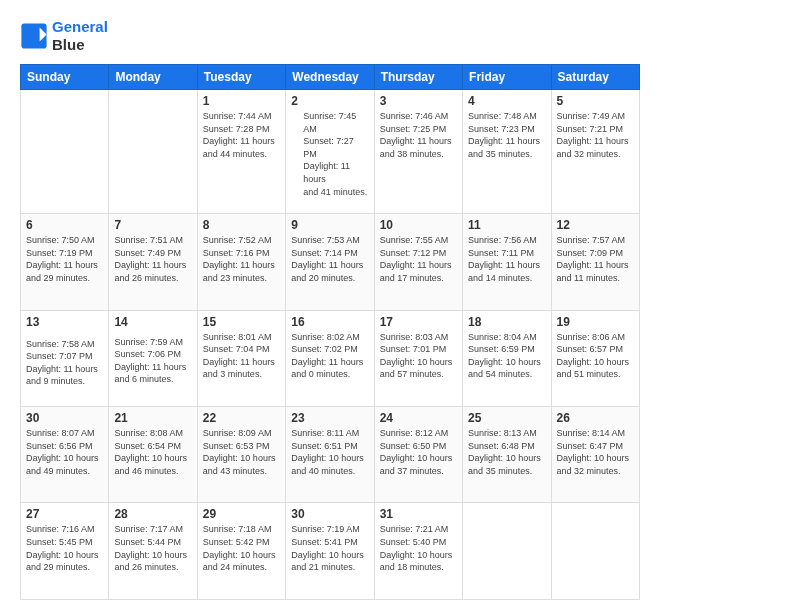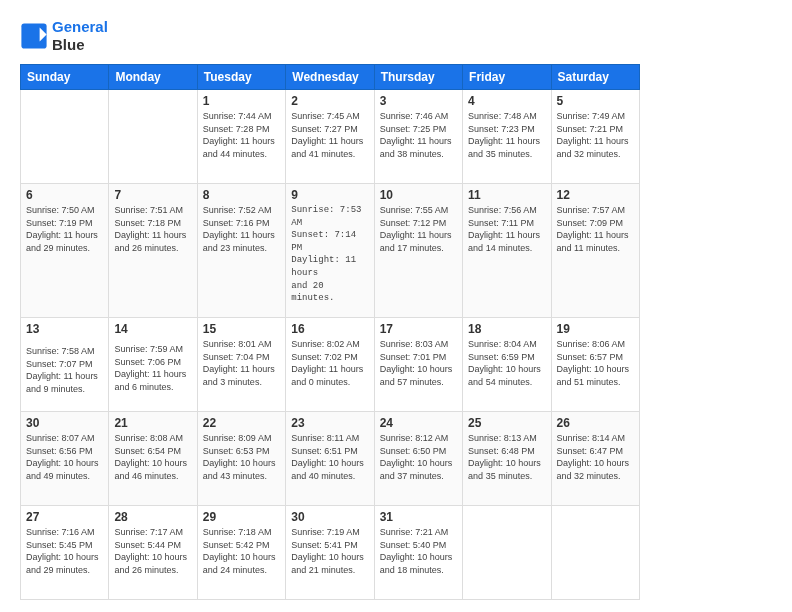--- a/index.html
+++ b/index.html
@@ -144,21 +144,21 @@
           <td class="empty"></td>
           <td>
             <span class="day-num">1</span>
             <div class="day-info" style="white-space: pre-line;">Sunrise: 7:44 AM
 Sunset: 7:28 PM
 Daylight: 11 hours
 and 44 minutes.</div>
           </td>
           <td>
             <span class="day-num">2</span>
-            <div class="day-info" style="white-space: pre-line;">Sunrise: 7:45 AM
+            <div class="day-info" style="white-space: pre-line; margin-left: 12px;">Sunrise: 7:45 AM
 Sunset: 7:27 PM
 Daylight: 11 hours
 and 41 minutes.</div>
           </td>
           <td>
             <span class="day-num">3</span>
             <div class="day-info" style="white-space: pre-line;">Sunrise: 7:46 AM
 Sunset: 7:25 PM
 Daylight: 11 hours
 and 38 minutes.</div>
@@ -182,34 +182,34 @@
           <td>
             <span class="day-num">6</span>
             <div class="day-info" style="white-space: pre-line;">Sunrise: 7:50 AM
 Sunset: 7:19 PM
 Daylight: 11 hours
 and 29 minutes.</div>
           </td>
           <td>
             <span class="day-num">7</span>
             <div class="day-info" style="white-space: pre-line;">Sunrise: 7:51 AM
-Sunset: 7:18 PM
+Sunset: 7:49 PM
 Daylight: 11 hours
 and 26 minutes.</div>
           </td>
           <td>
             <span class="day-num">8</span>
             <div class="day-info" style="white-space: pre-line;">Sunrise: 7:52 AM
 Sunset: 7:16 PM
 Daylight: 11 hours
 and 23 minutes.</div>
           </td>
           <td>
             <span class="day-num">9</span>
-            <div class="day-info" style="white-space: pre-line; font-family: Liberation Mono, monospace;">Sunrise: 7:53 AM
+            <div class="day-info" style="white-space: pre-line;">Sunrise: 7:53 AM
 Sunset: 7:14 PM
 Daylight: 11 hours
 and 20 minutes.</div>
           </td>
           <td>
             <span class="day-num">10</span>
             <div class="day-info" style="white-space: pre-line;">Sunrise: 7:55 AM
 Sunset: 7:12 PM
 Daylight: 11 hours
 and 17 minutes.</div>

